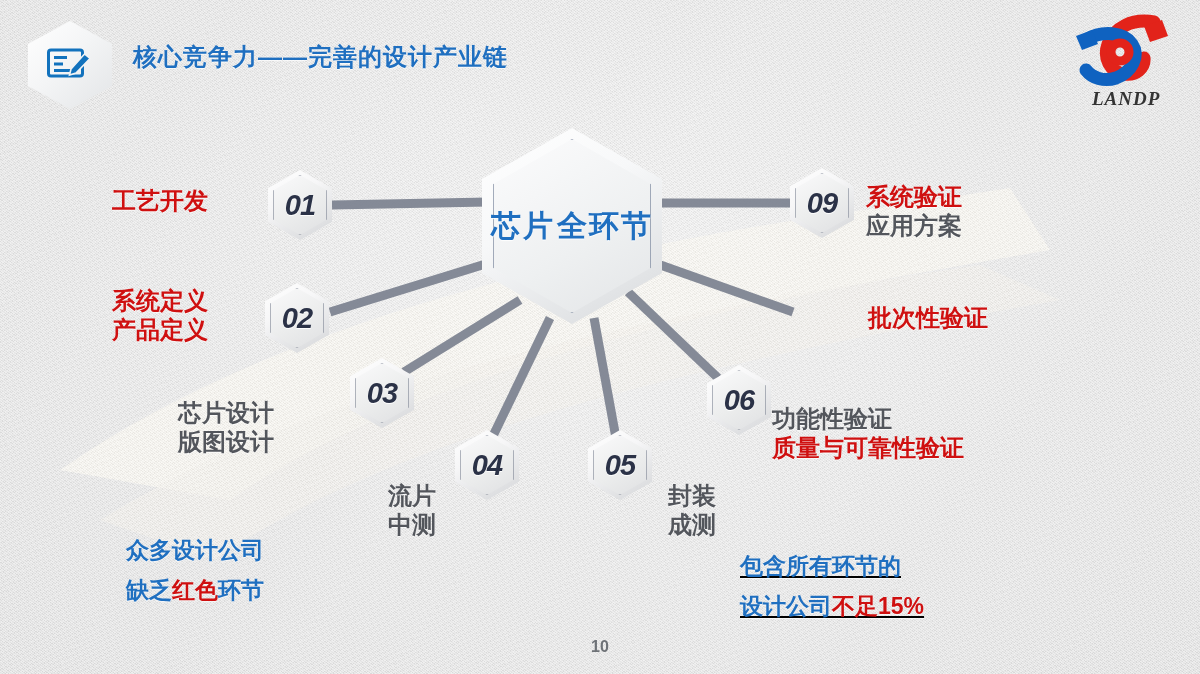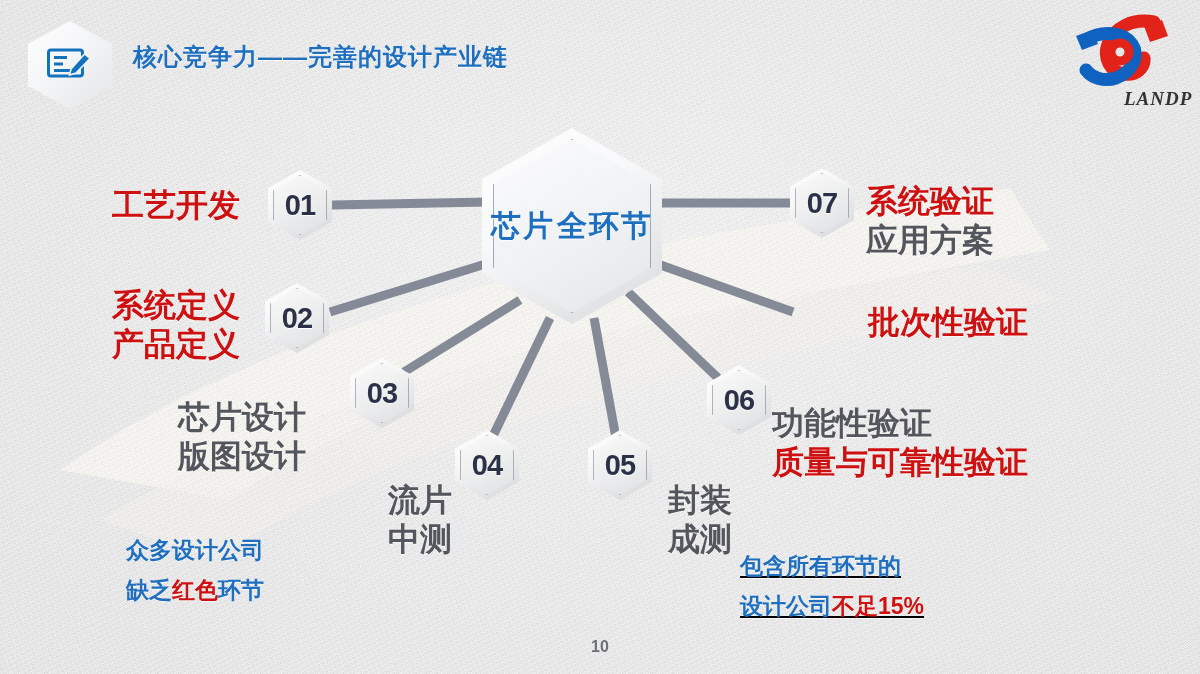--- a/index.html
+++ b/index.html
@@ -42,21 +42,21 @@
   .slide-title{
     position:absolute;left:118px;top:41px;
     font-size:24px;font-weight:bold;color:#1f6fc0;letter-spacing:1px;
     text-shadow:0 1px 0 rgba(255,255,255,.7);
     white-space:nowrap;
     margin-left:15px;
   }
   .logo{position:absolute;right:16px;top:14px;width:126px;height:96px;}
   .logo .landp{
     position:absolute;left:34px;bottom:0;font-size:19px;font-weight:bold;
-    letter-spacing:1px;color:#333;font-family:"Liberation Serif",serif;font-style:italic;margin-left:32px;
+    letter-spacing:1px;color:#333;font-family:"Liberation Serif",serif;font-style:italic;
   }
 
   
   #lines{position:absolute;left:0;top:0;width:1200px;height:674px;pointer-events:none;}
 
   .hexnode{
     position:absolute;width:64px;height:70px;
     transform:translate(-50%,-50%);
   }
   .hexnode .face{
@@ -71,20 +71,21 @@
     border:0;
     background:
       linear-gradient(150deg,#fafafb 0%,#eceded 55%,#dfe0e2 100%);
     box-shadow:inset 0 0 0 1px rgba(90,100,120,.45);
   }
   .hexnode .num{
     position:absolute;inset:0;display:flex;align-items:center;justify-content:center;
     font-size:29px;font-weight:bold;color:#2b3247;letter-spacing:-1px;
     font-family:"Liberation Sans",sans-serif;
     text-shadow:0 1px 0 rgba(255,255,255,.9);
+    font-style:italic;
   }
 
   
   .center-hex{
     position:absolute;left:572px;top:226px;width:180px;height:196px;
     transform:translate(-50%,-50%);
   }
   .center-hex .face{
     position:absolute;inset:0;
     background:linear-gradient(150deg,#ffffff 0%,#f7f8f9 40%,#e2e4e6 80%,#d7d9dc 100%);
@@ -103,21 +104,21 @@
     font-size:30px;font-weight:bold;color:#1f6fc0;letter-spacing:2px;
     text-shadow:0 1px 1px rgba(255,255,255,.9);
   }
 
   
   .lbl{position:absolute;font-weight:bold;line-height:1.22;white-space:nowrap;
        text-shadow:0 1px 0 rgba(255,255,255,.65);}
   .red{color:#cf1010;}
   .gray{color:#53565c;}
   .blue{color:#1f6fc0;}
-  .lbl.big{font-size:32px;}
+  .lbl.big{font-size:24px;}
 
   
   .stmt{position:absolute;font-size:23px;font-weight:bold;line-height:1.75;
         text-shadow:0 1px 0 rgba(255,255,255,.6);white-space:nowrap;}
 
   
   .site{
     position:absolute;left:28px;bottom:12px;font-size:20px;font-weight:bold;
     color:#6e7277;font-family:"Liberation Sans",sans-serif;
   }
@@ -214,21 +215,21 @@
     <div class="num">05</div>
   </div>
   <div class="hexnode" style="left:739px;top:400px;">
     <div class="face"></div>
       <div class="inner"></div>
     <div class="num">06</div>
   </div>
   <div class="hexnode" style="left:822px;top:203px;">
     <div class="face"></div>
       <div class="inner"></div>
-    <div class="num">07</div>
+    <div class="num">09</div>
   </div>
 
   <div class="lbl big red" style="left:112px;top:186px;">工艺开发</div>
 
   <div class="lbl big red" style="left:112px;top:286px;">
     <div>系统定义</div>
     <div>产品定义</div>
   </div>
 
   <div class="lbl big gray" style="left:178px;top:398px;">

